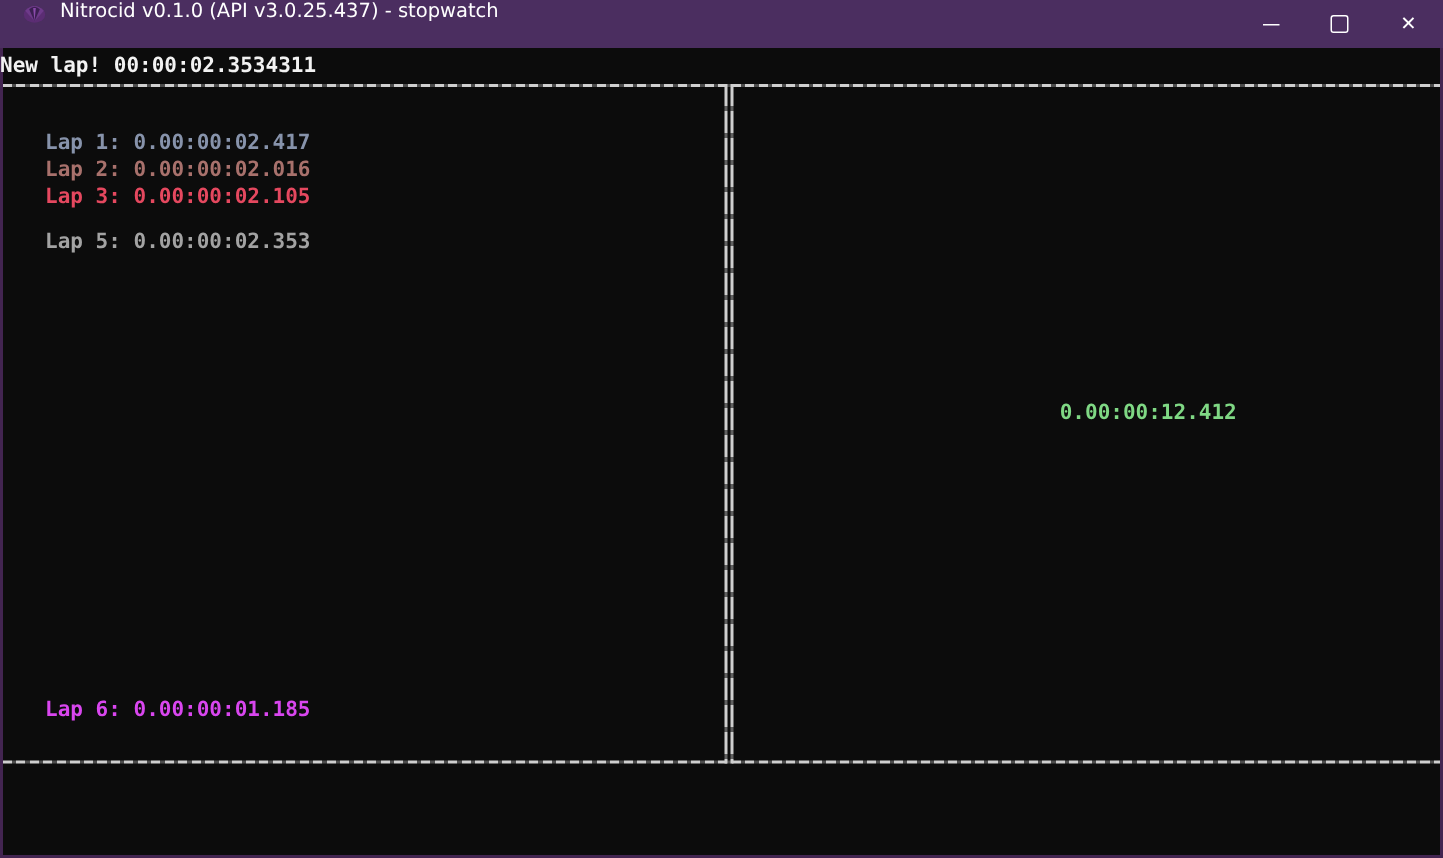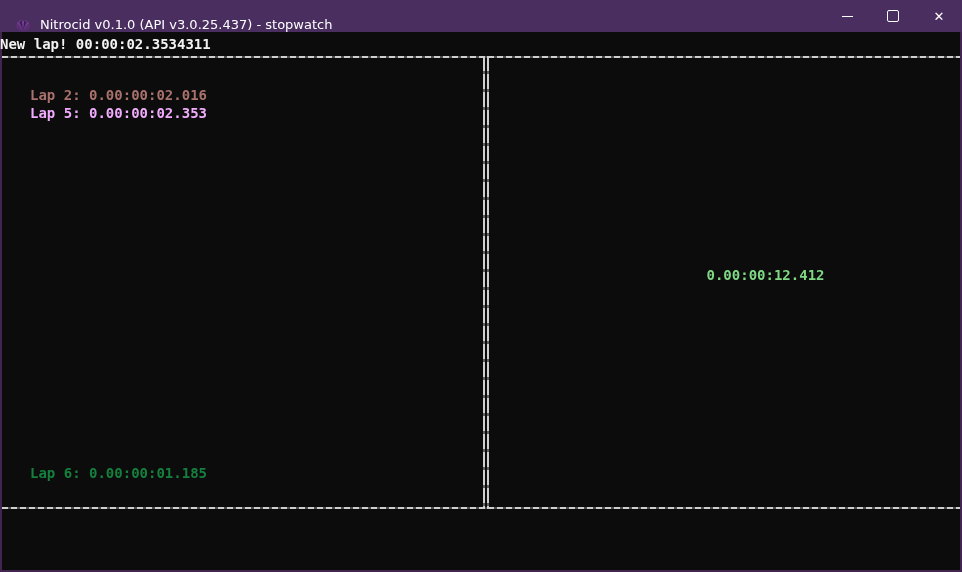--- a/index.html
+++ b/index.html
@@ -12,21 +12,21 @@
   }
   
   .frame-left,.frame-right{position:absolute;top:32px;bottom:0;width:2px;background:var(--frame,#432551);}
   .frame-left{left:0;} .frame-right{right:0;}
   .frame-bottom{position:absolute;left:0;right:0;bottom:0;height:2px;background:var(--frame,#432551);}
 
   
   .titlebar{
     position:absolute;top:0;left:0;right:0;height:32px;
     background:var(--titlebar,#4b2e60);
-    display:flex;align-items:flex-end;
+    display:flex;align-items:flex-start;
     font-family:"DejaVu Sans","Liberation Sans",sans-serif;
   }
   .app-icon{width:18px;height:16px;margin:0 8px 0 14px;flex:0 0 auto;}
   .title-text{color:#ffffff;font-size:13px;white-space:nowrap;}
   .tb-spacer{flex:1;}
   .tb-btn{
     width:46px;height:32px;flex:0 0 auto;
     display:flex;align-items:center;justify-content:center;
     color:#ffffff;cursor:default;
   }
@@ -105,21 +105,23 @@
   <div class="frame-bottom"></div>
 
   <div class="status-line">New lap! 00:00:02.3534311</div>
 
   <div class="hline top"></div>
   <div class="hline bottom"></div>
   <div class="vline a"></div>
   <div class="vline b"></div>
 
   <div class="lap-list">
+      <div class="lap-entry" style="color: rgb(135, 147, 171);">Lap 1: 0.00:00:02.417</div>
       <div class="lap-entry" style="color: rgb(168, 113, 108);">Lap 2: 0.00:00:02.016</div>
-      <div class="lap-entry" style="color: #f0abfc;">Lap 5: 0.00:00:02.353</div>
+      <div class="lap-entry" style="color: rgb(229, 72, 95);">Lap 3: 0.00:00:02.105</div>
+      <div class="lap-entry" style="color: #a3a3a3; margin-top: 12px;">Lap 5: 0.00:00:02.353</div>
     </div>
-  <div class="current-lap" style="color: #15803d;">Lap 6: 0.00:00:01.185</div>
+  <div class="current-lap" style="color: #d946ef;">Lap 6: 0.00:00:01.185</div>
 
   <div class="elapsed" style="color: rgb(127, 216, 132);">0.00:00:12.412</div>
 
 
 </div>
 
 </body></html>

